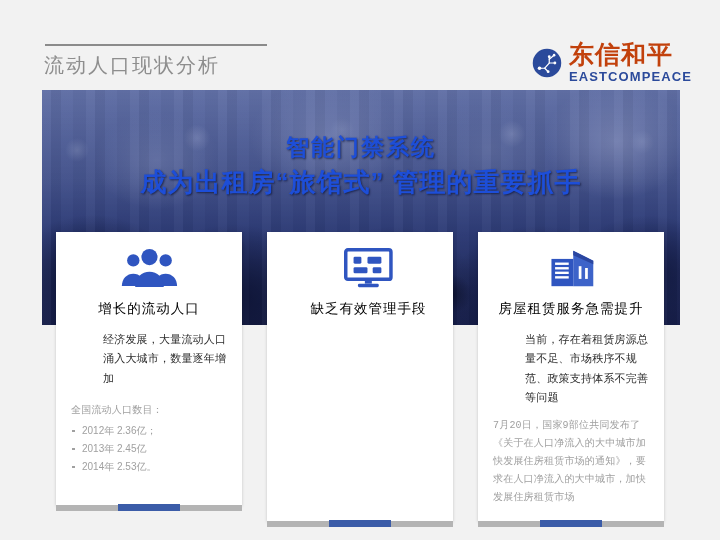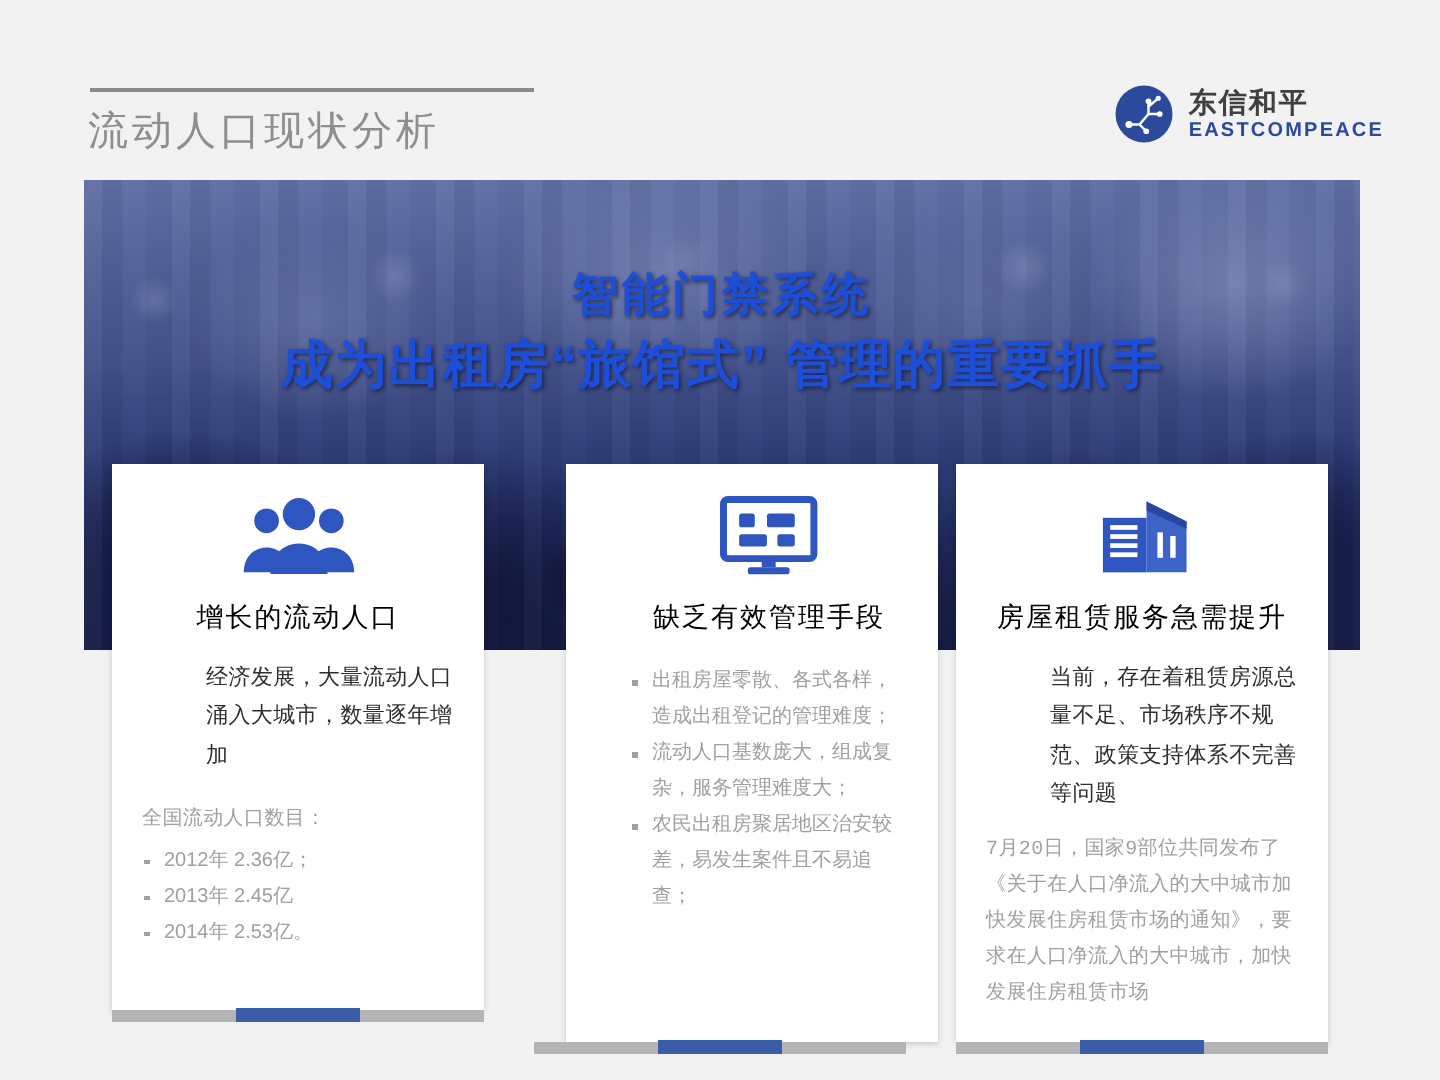--- a/index.html
+++ b/index.html
@@ -51,27 +51,27 @@
     width: 30px;
     height: 30px;
     flex: none;
   }
   #logo-text {
     display: flex;
     flex-direction: column;
     line-height: 1;
   }
   #logo-cn {
-    font-size: 14px;
+    font-size: 25px;
     font-weight: bold;
-    color: #404040;
+    color: #c2410c;
     letter-spacing: 1px;
   }
   #logo-en {
-    font-size: 10px;
+    font-size: 13px;
     font-weight: bold;
     color: #2b4a9b;
     letter-spacing: 1.1px;
     margin-top: 3px;
   }
 
   
   #photo-band {
     position: absolute;
     left: 42px;
@@ -153,21 +153,21 @@
   .card {
     position: absolute;
     top: 232px;
     width: 186px;
     background: #ffffff;
     box-shadow: 0 1px 3px rgba(0,0,0,0.18);
     box-sizing: border-box;
     padding: 14px 15px 0 15px;
   }
   #card-0 { left: 56px;  height: 273px; }
-  #card-1 { left: 283px; height: 289px; padding-left: 32px; }
+  #card-1 { left: 267px; height: 289px; padding-left: 32px; }
   #card-2 { left: 478px; height: 289px; }
 
   .card-shadowbar {
     position: absolute;
     left: 56px;
     width: 186px;
     height: 6px;
     background: #b4b4b4;
   }
   #shadow-0 { left: 56px;  top: 505px; }
@@ -308,25 +308,20 @@
       <g fill="#2f55c0">
         <rect x="11" y="10" width="9" height="8" rx="1.5"></rect>
         <rect x="27" y="10" width="16" height="8" rx="1.5"></rect>
         <rect x="11" y="22" width="16" height="7" rx="1.5"></rect>
         <rect x="33" y="22" width="10" height="7" rx="1.5"></rect>
         <rect x="24" y="36" width="8" height="5"></rect>
         <rect x="16" y="41" width="24" height="4" rx="1.5"></rect>
       </g>
     </svg>
     <div class="card-title">缺乏有效管理手段</div>
-    <ul class="bullets" style="margin-top:14px">
-      <li>出租房屋零散、各式各样，造成出租登记的管理难度；</li>
-      <li>流动人口基数庞大，组成复杂，服务管理难度大；</li>
-      <li>农民出租房聚居地区治安较差，易发生案件且不易追查；</li>
-    </ul>
   </div>
   <div class="card-shadowbar" id="shadow-1"></div>
   <div class="card-accent" id="accent-1"></div>
 
   <div class="card" id="card-2">
     <svg class="card-icon" viewBox="0 0 56 44">
       <path d="M30 3 L52 14 L52 42 L30 42 Z" fill="#3d63c9"></path>
       <path d="M30 3 L52 14 L52 18 L30 8 Z" fill="#2a46a0"></path>
       <rect x="6" y="12" width="24" height="30" fill="#2f55c0"></rect>
       <g fill="#ffffff">

